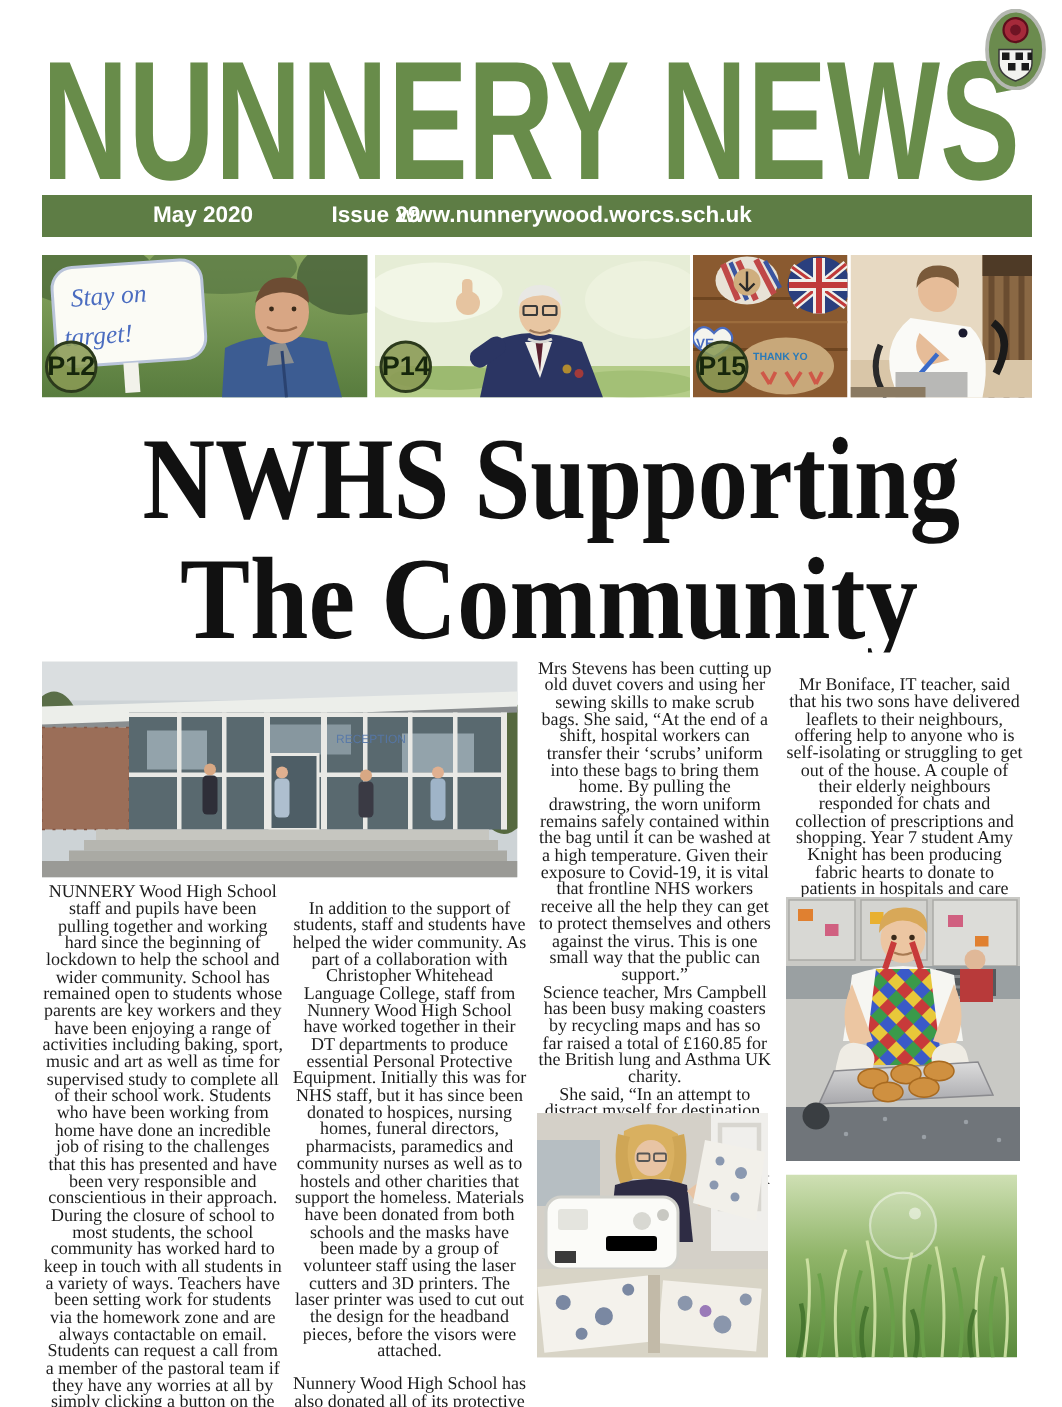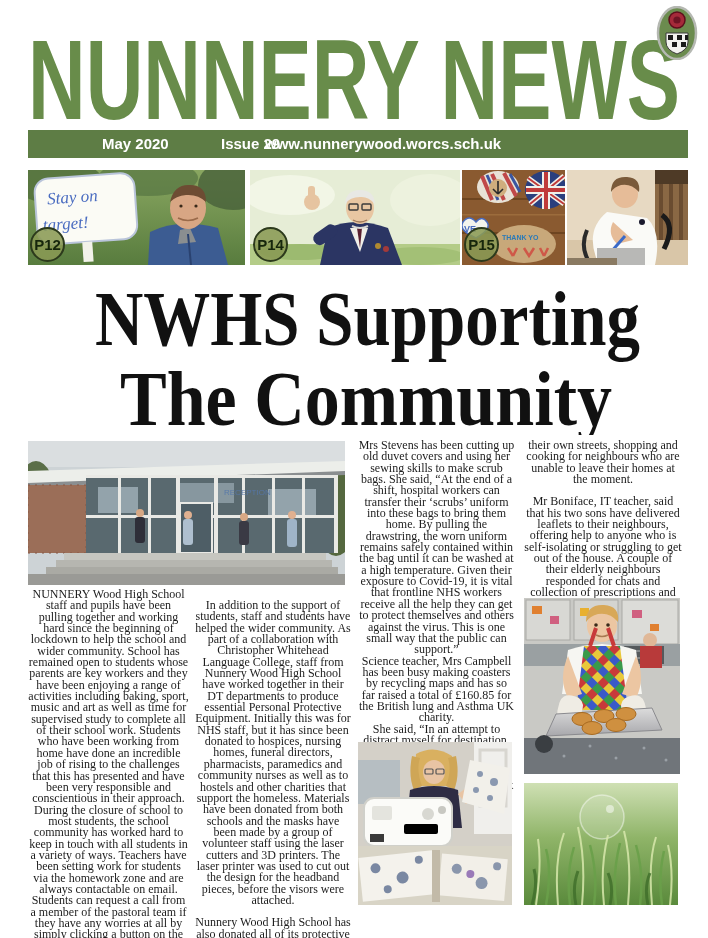--- a/index.html
+++ b/index.html
@@ -11,21 +11,21 @@
   .crest{left:656px;top:6px;}
   
   .infobar{left:28px;top:130px;width:660px;height:28px;background:#5e7d45;}
   .infobar span{position:absolute;top:0;height:28px;line-height:28px;color:#fff;
       font-family:"Liberation Sans",sans-serif;font-weight:bold;font-size:15px;white-space:nowrap;}
   .ib-date{left:74px;} .ib-issue{left:146px;margin-left:47px;} .ib-site{left:237px;} .ib-tw{left:480px;}
   
   .strip-photo{top:170px;height:95px;overflow:hidden;}
   .badge{width:35px;height:35px;border-radius:50%;background:rgba(138,154,84,.88);
      border:2px solid #2c3a1c;color:#16260c;display:flex;align-items:center;justify-content:center;
-     font-family:"Liberation Sans",sans-serif;font-weight:bold;font-size:15px;box-sizing:border-box;}
+     font-family:"Liberation Sans",sans-serif;font-weight:bold;font-size:18px;box-sizing:border-box;}
   
   .headline{left:28px;top:283px;}
   
   .art-photo{overflow:hidden;}
   
   .col{color:#1c1c1c;font-size:12px;line-height:11.35px;text-align:center;}
   .col p{margin:0;}
   .col p.gap{margin-top:11px;}
 </style>
 </head>
@@ -215,21 +215,20 @@
   </div>
 
   <div class="abs col" style="left:358px;top:440px;width:157px;">
     <p>Mrs Stevens has been cutting up old duvet covers and using her sewing skills to make scrub bags. She said, “At the end of a shift, hospital workers can transfer their ‘scrubs’ uniform into these bags to bring them home. By pulling the drawstring, the worn uniform remains safely contained within the bag until it can be washed at a high temperature. Given their exposure to Covid-19, it is vital that frontline NHS workers receive all the help they can get to protect themselves and others against the virus. This is one small way that the public can support.”</p>
     <p>Science teacher, Mrs Campbell has been busy making coasters by recycling maps and has so far raised a total of £160.85 for the British lung and Asthma UK charity.</p>
     <p>She said, “In an attempt to distract myself for destination, place of birth, favourite part of the country, where loved ones live, somewhere that has fond memories. I would like to thank the staff at school for their very generous donations.”</p>
     <p class="gap">So many staff have also been volunteering in</p>
   </div>
 
   <div class="abs col" style="left:524px;top:440px;width:158px;">
-    <p>their own streets, shopping and cooking for neighbours who are unable to leave their homes at the moment.</p>
     <p class="gap">Mr Boniface, IT teacher, said that his two sons have delivered leaflets to their neighbours, offering help to anyone who is self-isolating or struggling to get out of the house. A couple of their elderly neighbours responded for chats and collection of prescriptions and shopping. Year 7 student Amy Knight has been producing fabric hearts to donate to patients in hospitals and care homes. We know that many more of you will also have been doing your bit during this crisis and would love to hear about it.</p>
   </div>
 
   <svg class="abs art-photo" style="left:358px;top:742px;" width="154" height="163" viewBox="0 0 154 163">
     <rect width="154" height="163" fill="#d4d0c8"></rect>
     <rect x="116" width="38" height="92" fill="#f0efec"></rect>
     <rect x="122" y="8" width="26" height="56" fill="none" stroke="#d8d6d0" stroke-width="3"></rect>
     <circle cx="119" cy="50" r="2" fill="#9a9a96"></circle>
     <rect x="0" y="18" width="42" height="44" fill="#b6bec2"></rect>
     <path d="M58 12 Q76 2 94 14 L96 44 L56 44 Z" fill="#d9b060"></path>

